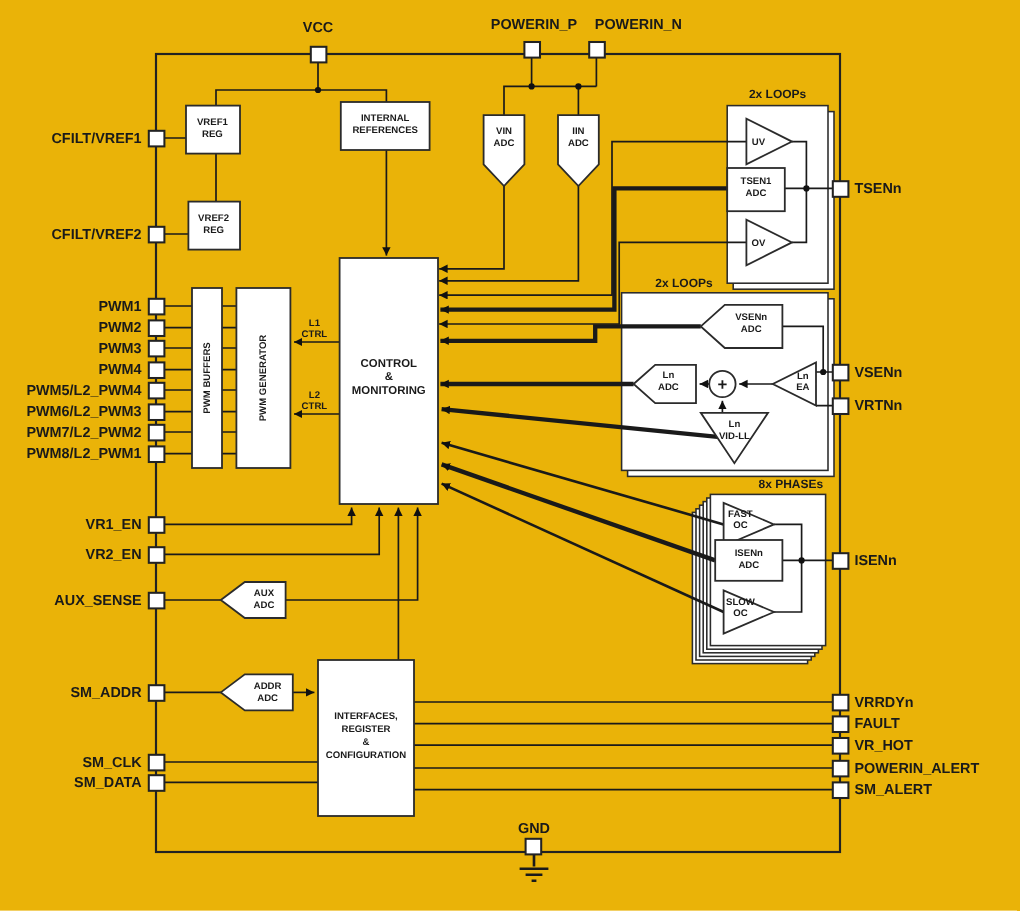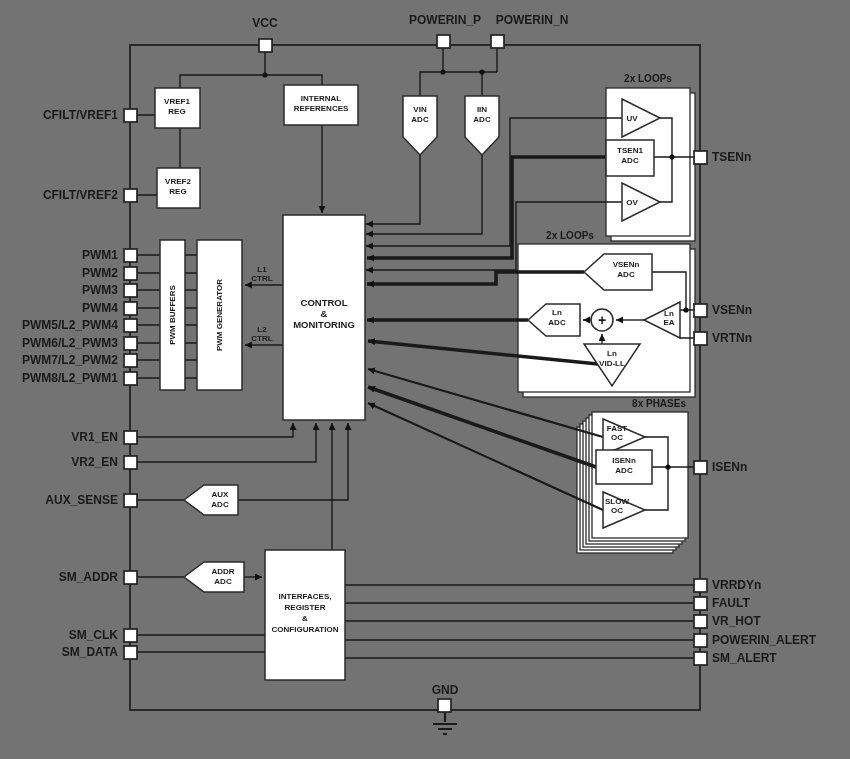--- a/index.html
+++ b/index.html
@@ -1,16 +1,16 @@
 <!DOCTYPE html>
 <html><head>
 <meta charset="utf-8">
 <style>
   html,body{margin:0;padding:0;background:#ffffff;}
-  .stage{width:850px;height:759px;background:#737373;position:relative;font-family:"Liberation Sans",sans-serif;}
+  .stage{width:850px;height:759px;background:#eab308;position:relative;font-family:"Liberation Sans",sans-serif;}
   svg{display:block;}
   svg text{fill:#1a1a1a;font-family:"Liberation Sans",sans-serif;}
   .pin{font-size:12px;font-weight:bold;}
   .blk{font-size:9.5px;font-weight:bold;}
   .sm{font-size:8px;font-weight:bold;}
   .grp{font-size:10px;font-weight:bold;}
   .plus{font-size:14px;font-weight:bold;}
   .tm{text-anchor:middle;}
   .te{text-anchor:end;}
   .frame{fill:none;stroke:#222;stroke-width:1.8;}

